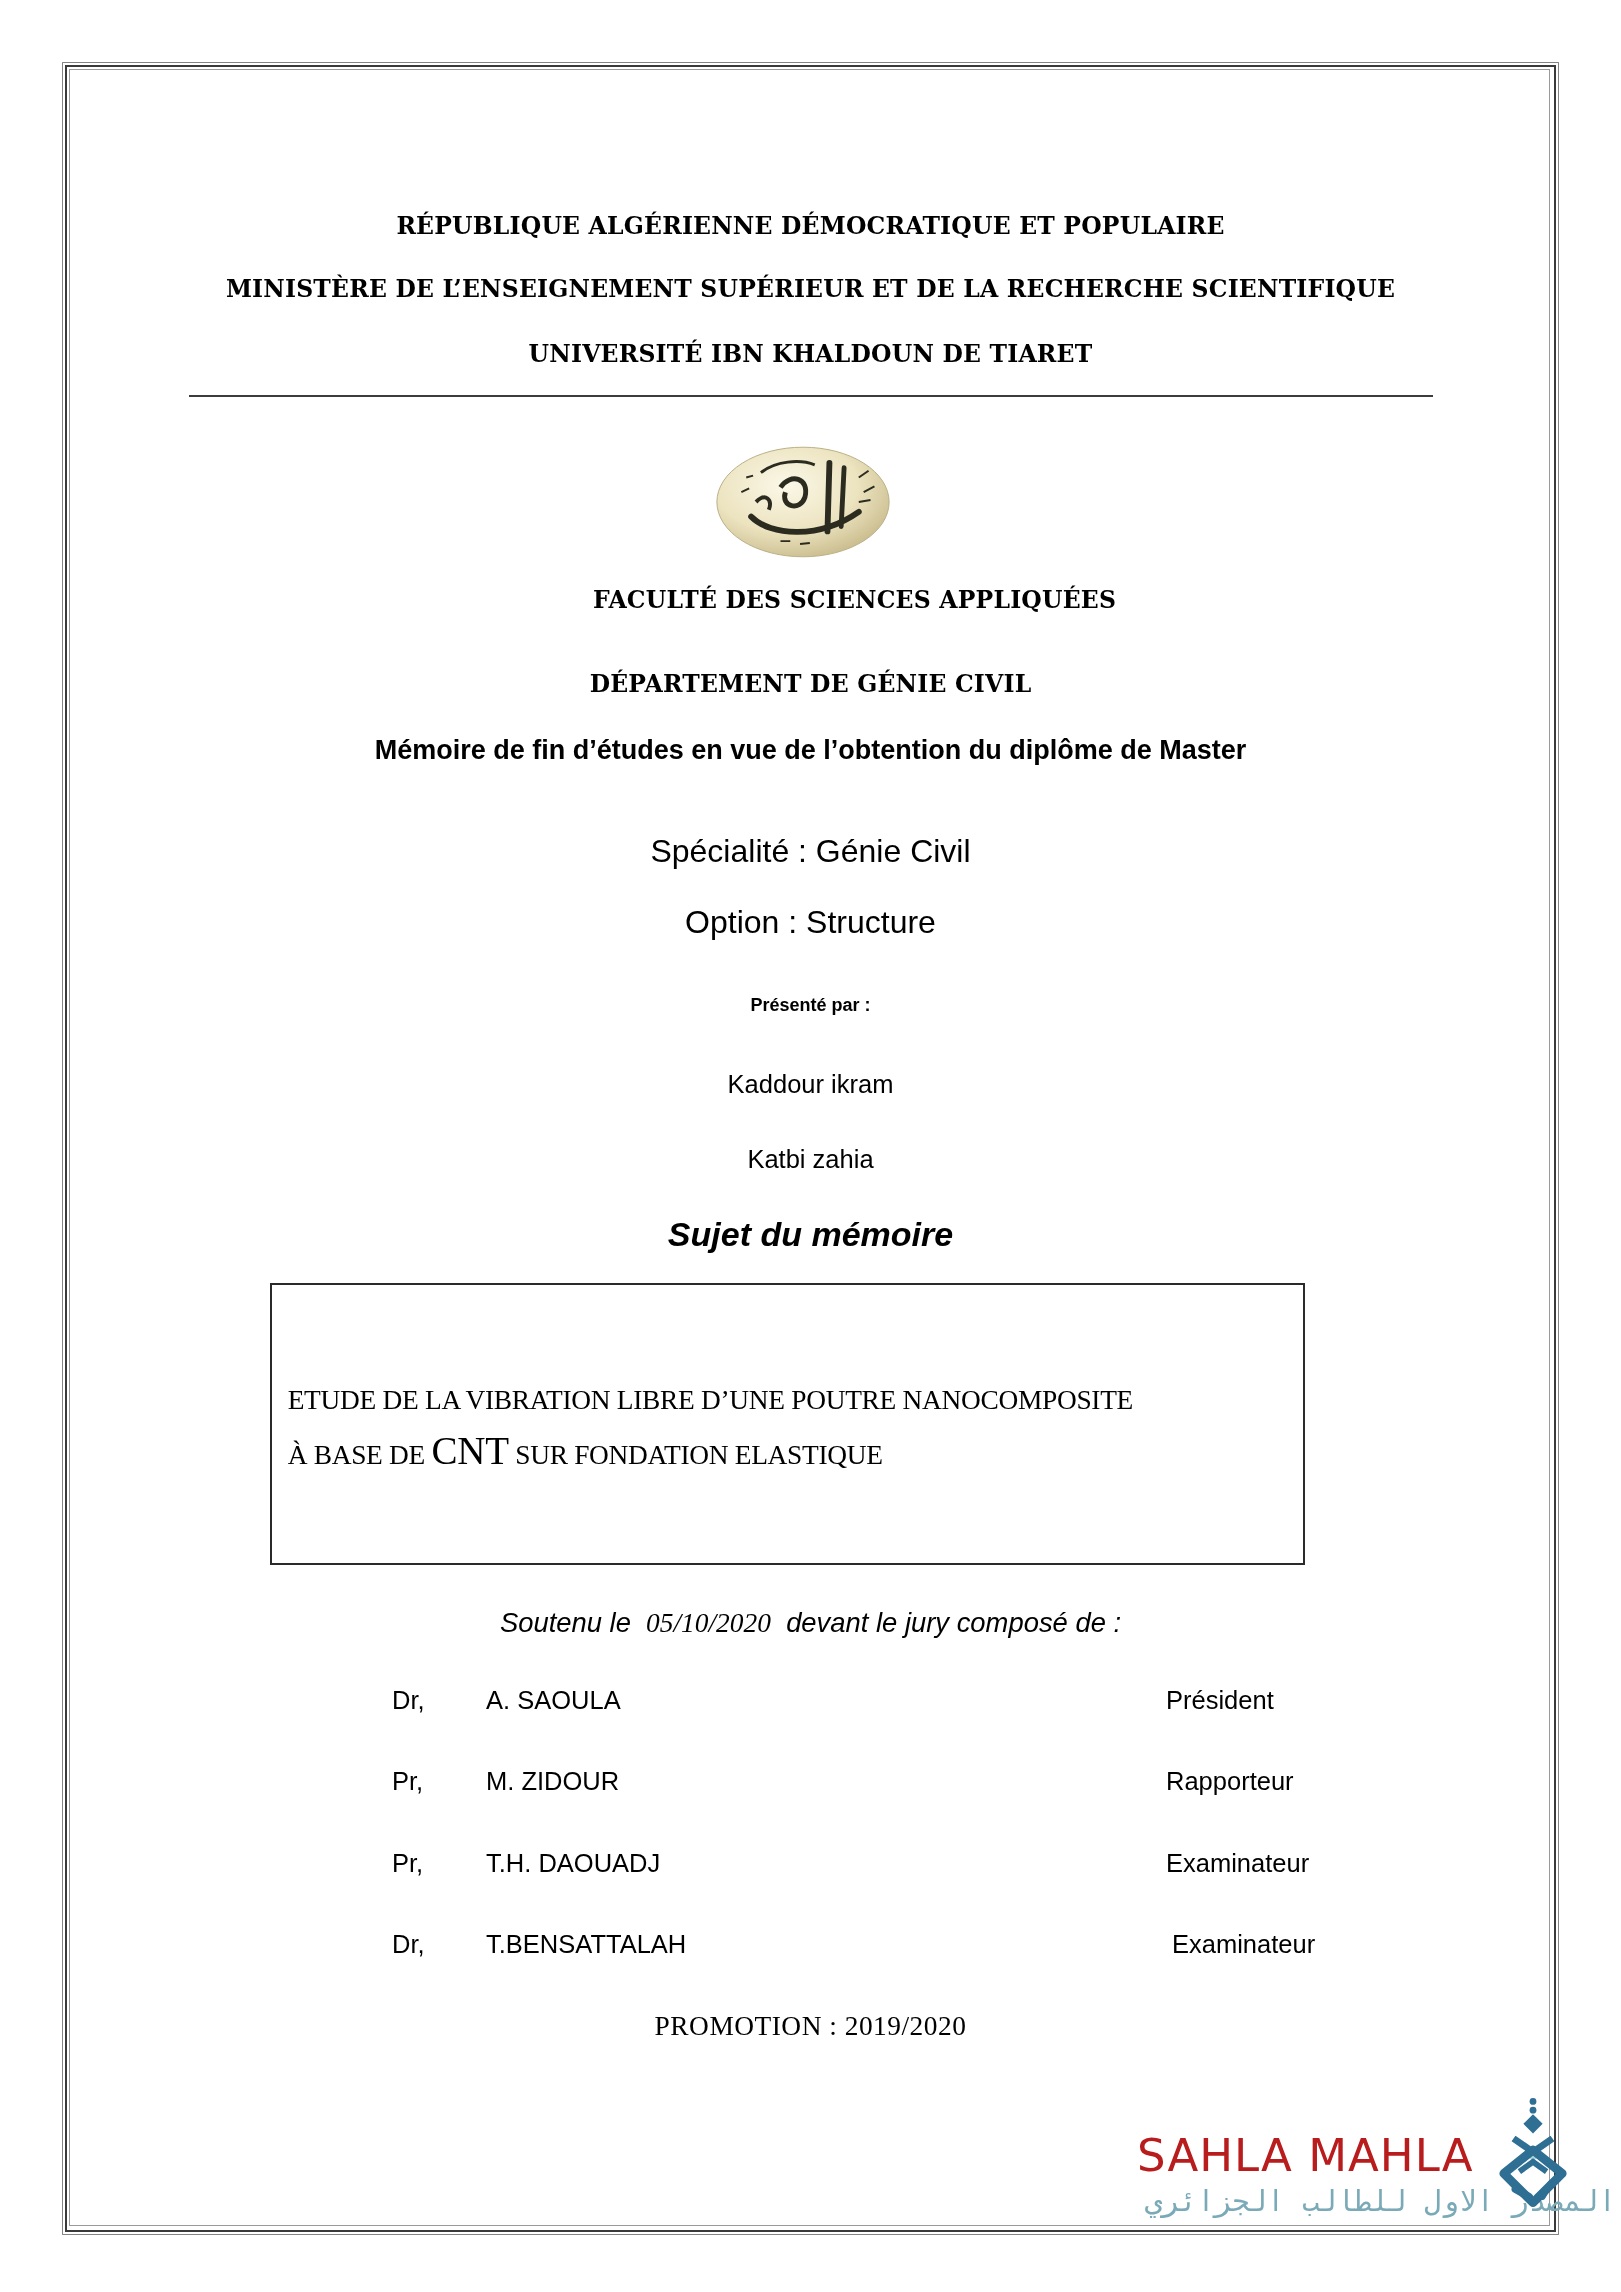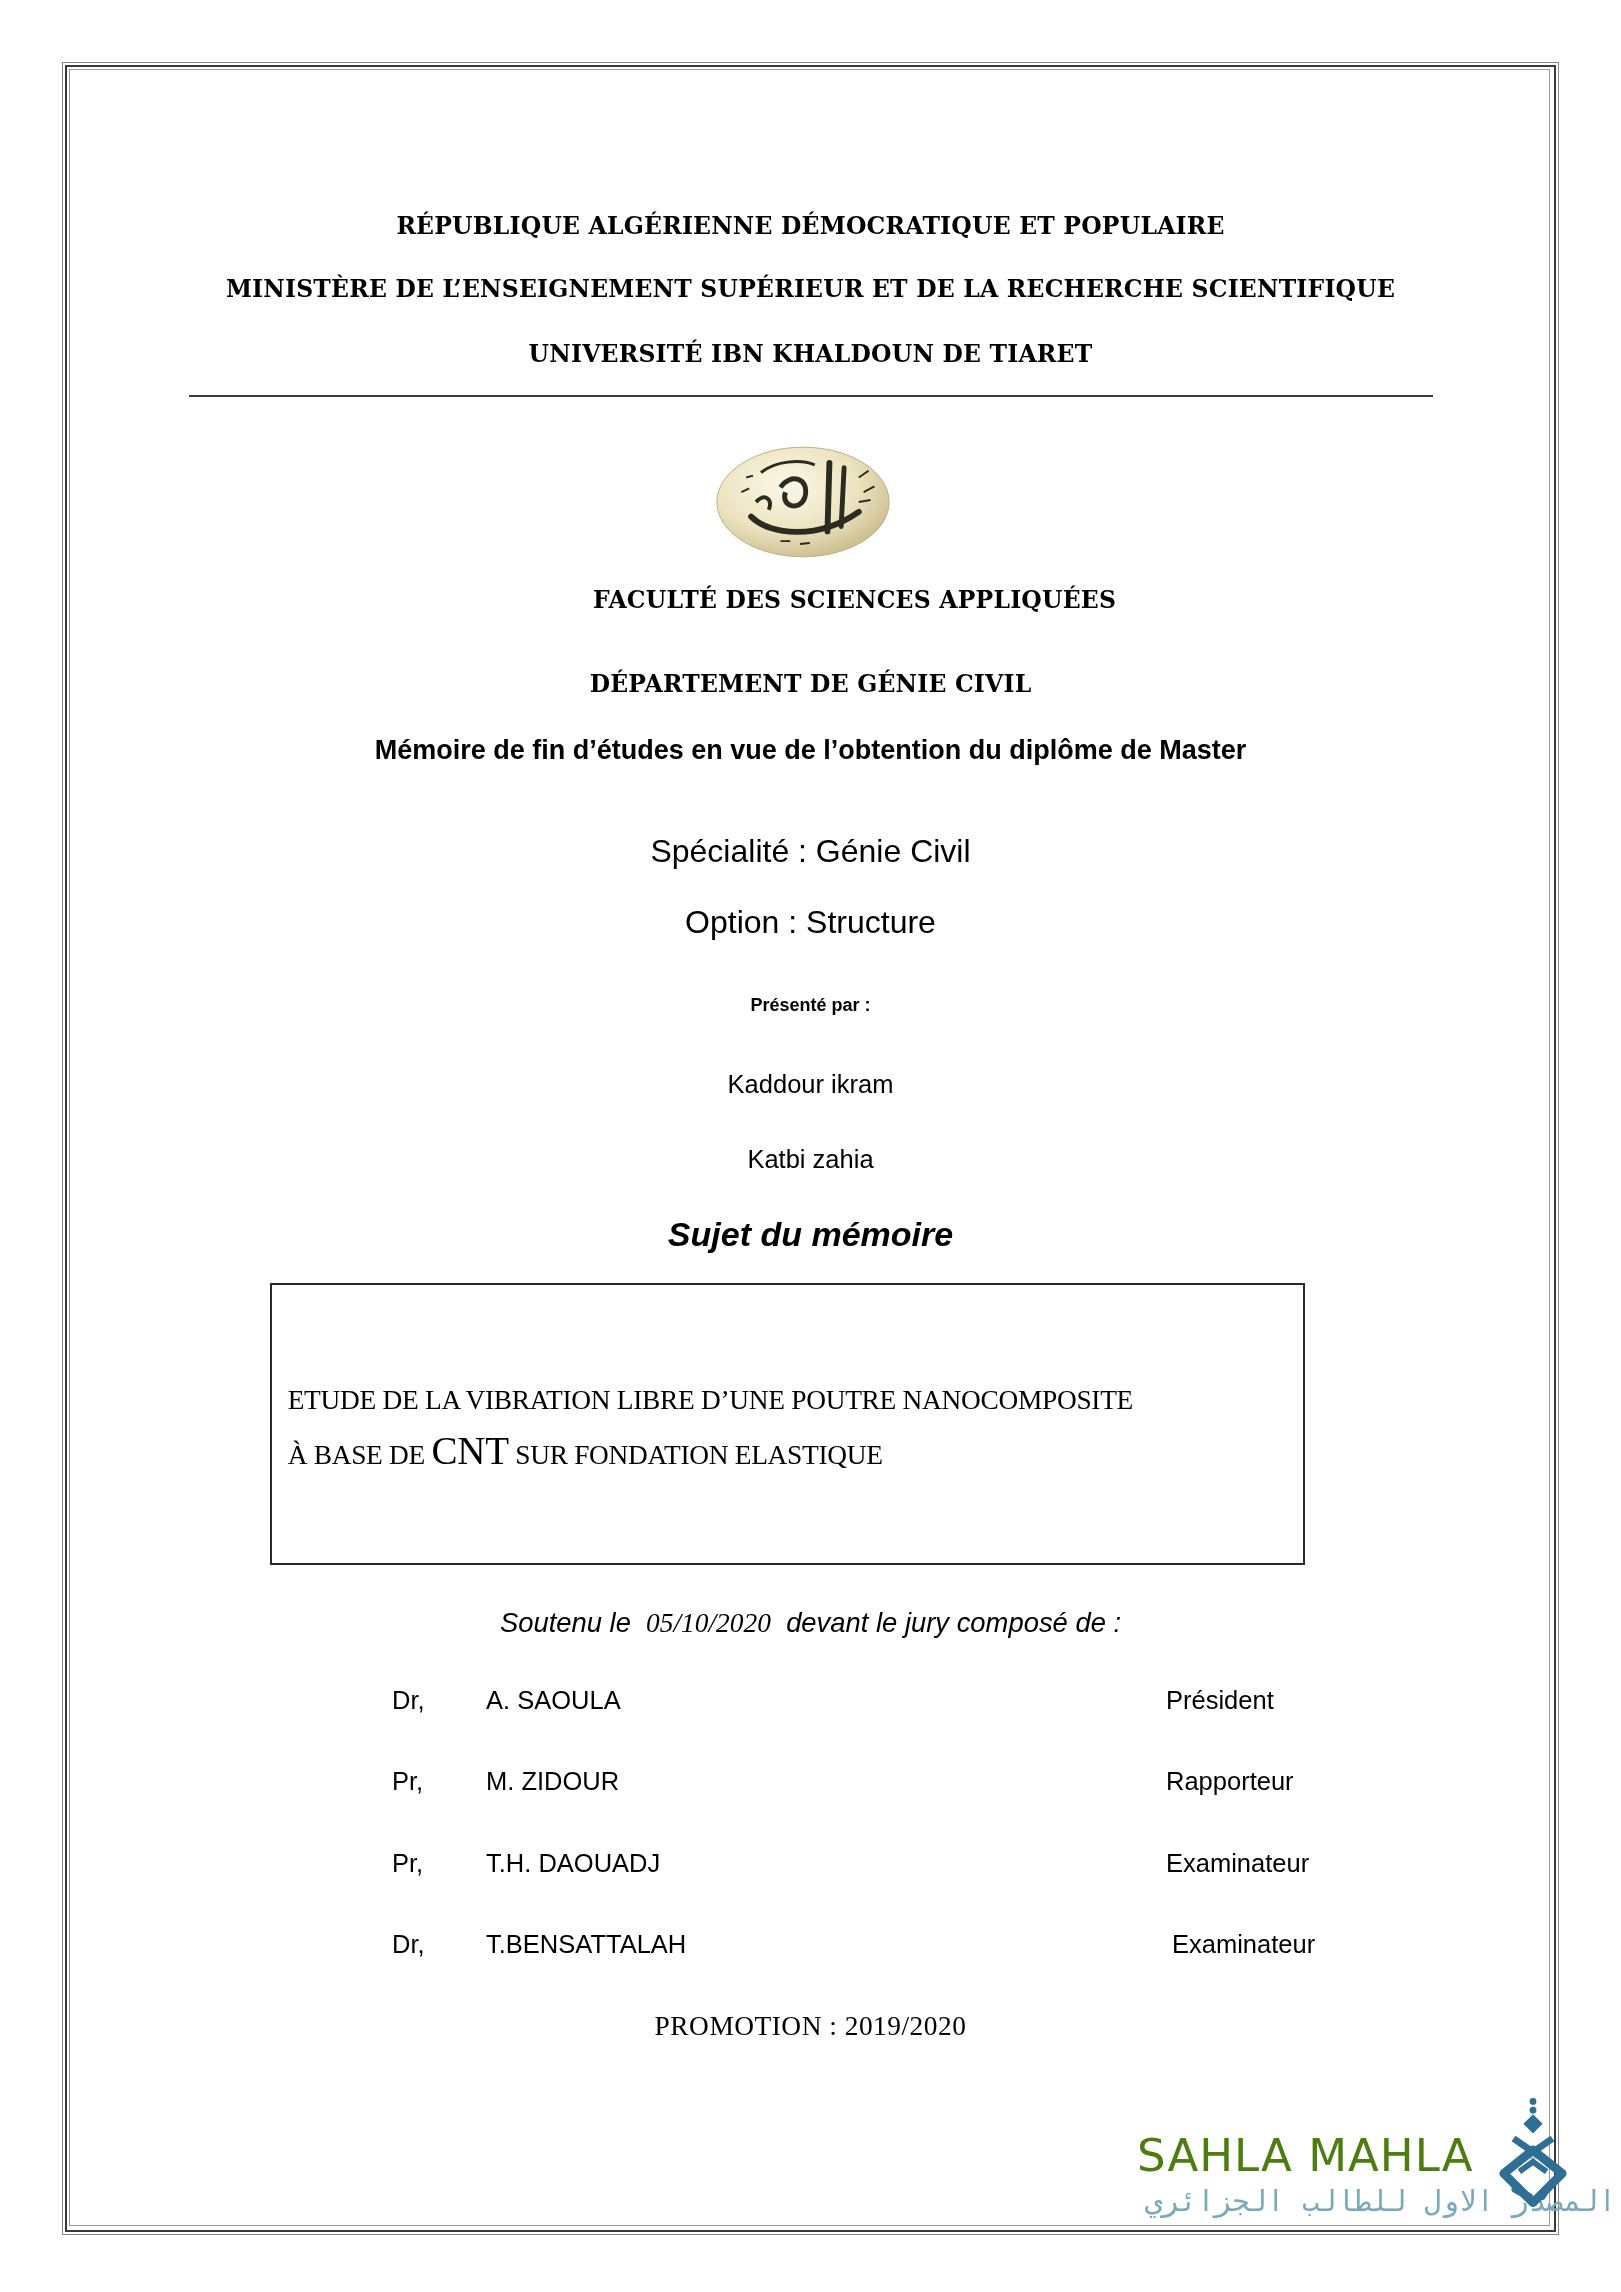--- a/index.html
+++ b/index.html
@@ -42,21 +42,21 @@
     .defense .date { font-family: "Liberation Serif", "DejaVu Serif", serif; font-style: italic; }
     .jury-row { position: absolute; left: 4px; width: 1286px; height: 39px; font-size: 25.5px; }
     .jury-row span { position: absolute; white-space: nowrap; }
     .jury-title { left: 388px; }
     .jury-name { left: 482px; }
     .jury-role { left: 1162px; }
     .promotion { font-family: "Liberation Serif", "DejaVu Serif", serif; font-size: 27.4px; top: 2011px; letter-spacing: 0.5px; }
     .watermark { position: absolute; left: 1137px; top: 2115px; width: 451px; height: 118px; }
     .wm-text {
       position: absolute; left: 0; top: 13.7px; font-family: "DejaVu Sans", "Liberation Sans", sans-serif;
-      font-size: 45px; font-weight: normal; color: #4d7c0f; letter-spacing: 1px; white-space: nowrap;
+      font-size: 45px; font-weight: normal; color: #b91c1c; letter-spacing: 1px; white-space: nowrap;
     }
     .wm-arabic {
       position: absolute; left: 7.8px; top: 69px; font-family: Liberation Mono, monospace;
       font-size: 29px; color: #7aaab8; white-space: nowrap; direction: rtl;
     }
     .wm-emblem { position: absolute; left: 359px; top: -19.6px; width: 74px; height: 118px; }
   </style>
 </head>
 <body>
 

